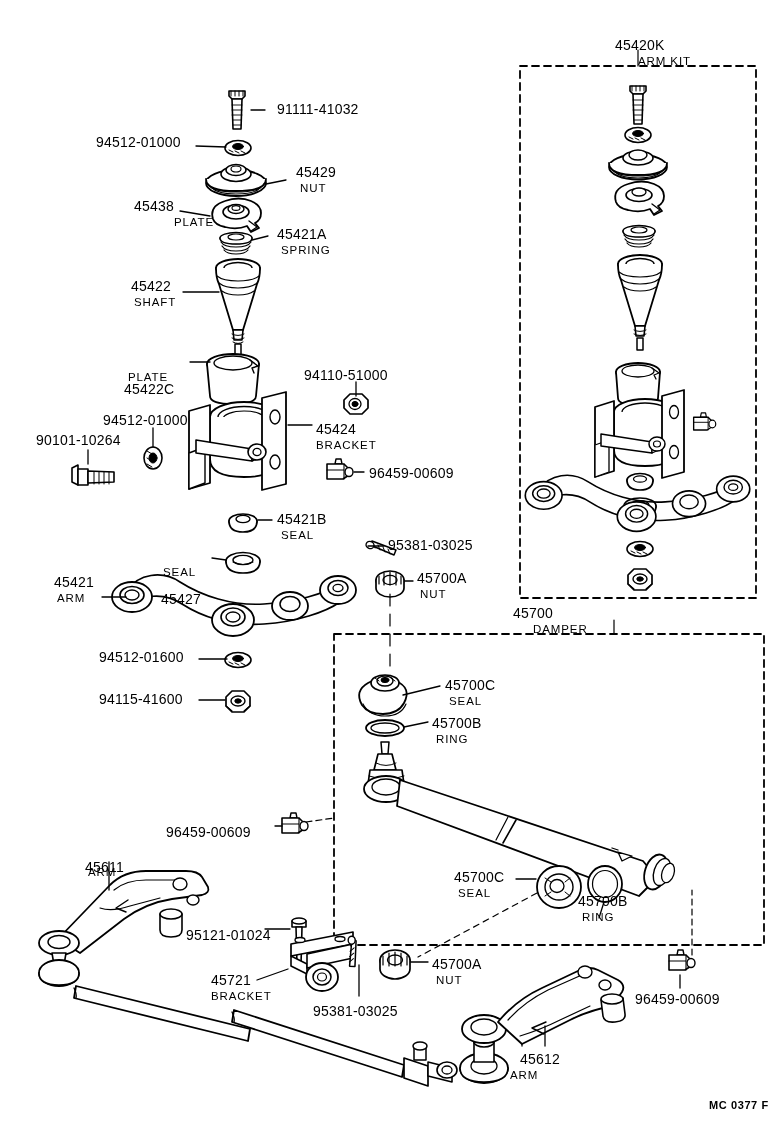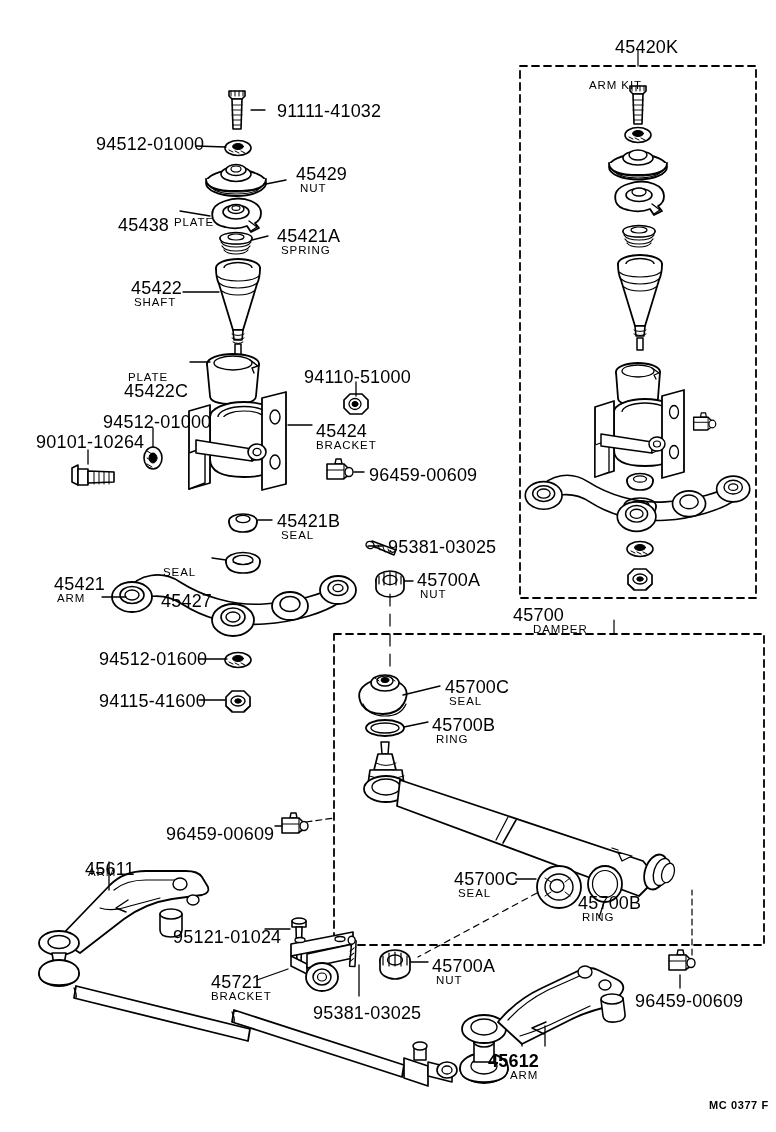--- a/index.html
+++ b/index.html
@@ -1,20 +1,20 @@
 <!DOCTYPE html>
 <html><head>
 <meta charset="utf-8">
 <style>
   html,body{margin:0;padding:0;background:#ffffff;}
   body{width:776px;height:1132px;overflow:hidden;font-family:"Liberation Sans",sans-serif;}
   #sheet{position:relative;width:776px;height:1132px;background:#fff;}
   svg{display:block;position:absolute;top:0;left:0;}
   .lbl{position:absolute;color:#000;font-family:"Liberation Sans",sans-serif;white-space:nowrap;}
-  .pn{font-size:18px;letter-spacing:.2px;line-height:1.03;}
+  .pn{font-size:14px;letter-spacing:.2px;line-height:1.03;}
   .sub{font-size:11.5px;letter-spacing:.9px;line-height:1.05;}
   .watermark{font-size:11px;letter-spacing:.6px;font-weight:bold;}
 </style>
 </head>
 <body>
 
 <div id="sheet">
 
   <svg width="776" height="1132" viewBox="0 0 776 1132" stroke="#000" fill="none" stroke-linejoin="round" stroke-linecap="round">
 
@@ -507,21 +507,21 @@
 
   </svg>
 
   <div class="lbl pn" style="left:277px; top:102px;">91111-41032</div>
 
   <div class="lbl pn" style="left:96px;  top:135px;">94512-01000</div>
 
   <div class="lbl pn" style="left:296px; top:165px;">45429</div>
   <div class="lbl sub" style="left:300px; top:182px;">NUT</div>
 
-  <div class="lbl pn" style="left:118px; top:199px;margin-top:17px;">45438</div>
+  <div class="lbl pn" style="left:134px; top:199px;">45438</div>
   <div class="lbl sub" style="left:130px; top:216px;padding-left:44px;">PLATE</div>
 
   <div class="lbl pn" style="left:277px; top:227px;">45421A</div>
   <div class="lbl sub" style="left:281px; top:244px;">SPRING</div>
 
   <div class="lbl pn" style="left:131px; top:279px;">45422</div>
   <div class="lbl sub" style="left:134px; top:296px;">SHAFT</div>
 
   <div class="lbl pn" style="left:124px; top:354px;margin-top:28px;">45422C</div>
   <div class="lbl sub" style="left:128px; top:371px;">PLATE</div>
@@ -562,39 +562,39 @@
   <div class="lbl sub" style="left:436px; top:733px;">RING</div>
 
   <div class="lbl pn" style="left:166px; top:825px;">96459-00609</div>
 
   <div class="lbl pn" style="left:85px;  top:849px;margin-top:11px;">45611</div>
   <div class="lbl sub" style="left:88px;  top:866px;">ARM</div>
 
   <div class="lbl pn" style="left:454px; top:870px;">45700C</div>
   <div class="lbl sub" style="left:458px; top:887px;">SEAL</div>
 
-  <div class="lbl pn" style="left:173px; top:928px;text-align:right;">95121-01024</div>
+  <div class="lbl pn" style="left:186px; top:928px;text-align:right;">95121-01024</div>
 
   <div class="lbl pn" style="left:578px; top:894px;">45700B</div>
   <div class="lbl sub" style="left:582px; top:911px;">RING</div>
 
   <div class="lbl pn" style="left:211px; top:973px;">45721</div>
   <div class="lbl sub" style="left:211px; top:990px;">BRACKET</div>
 
   <div class="lbl pn" style="left:432px; top:957px;">45700A</div>
   <div class="lbl sub" style="left:436px; top:974px;">NUT</div>
 
   <div class="lbl pn" style="left:313px; top:1004px;">95381-03025</div>
 
   <div class="lbl pn" style="left:635px; top:992px;">96459-00609</div>
 
-  <div class="lbl pn" style="left:488px; top:1052px;font-weight:bold;">45612</div>
+  <div class="lbl pn" style="left:520px; top:1052px;">45612</div>
   <div class="lbl sub" style="left:510px; top:1069px;">ARM</div>
 
   <div class="lbl pn" style="left:615px; top:38px;">45420K</div>
-  <div class="lbl sub" style="left:589px; top:55px;margin-top:24px;">ARM KIT</div>
+  <div class="lbl sub" style="left:638px; top:55px;">ARM KIT</div>
 
   <div class="lbl pn" style="left:513px; top:606px;">45700</div>
   <div class="lbl sub" style="left:485px; top:623px;padding-left:48px;">DAMPER</div>
 
   <div class="lbl watermark" style="left:709px; top:1099px;">MC 0377 F</div>
 
 </div>
 
 </body></html>

